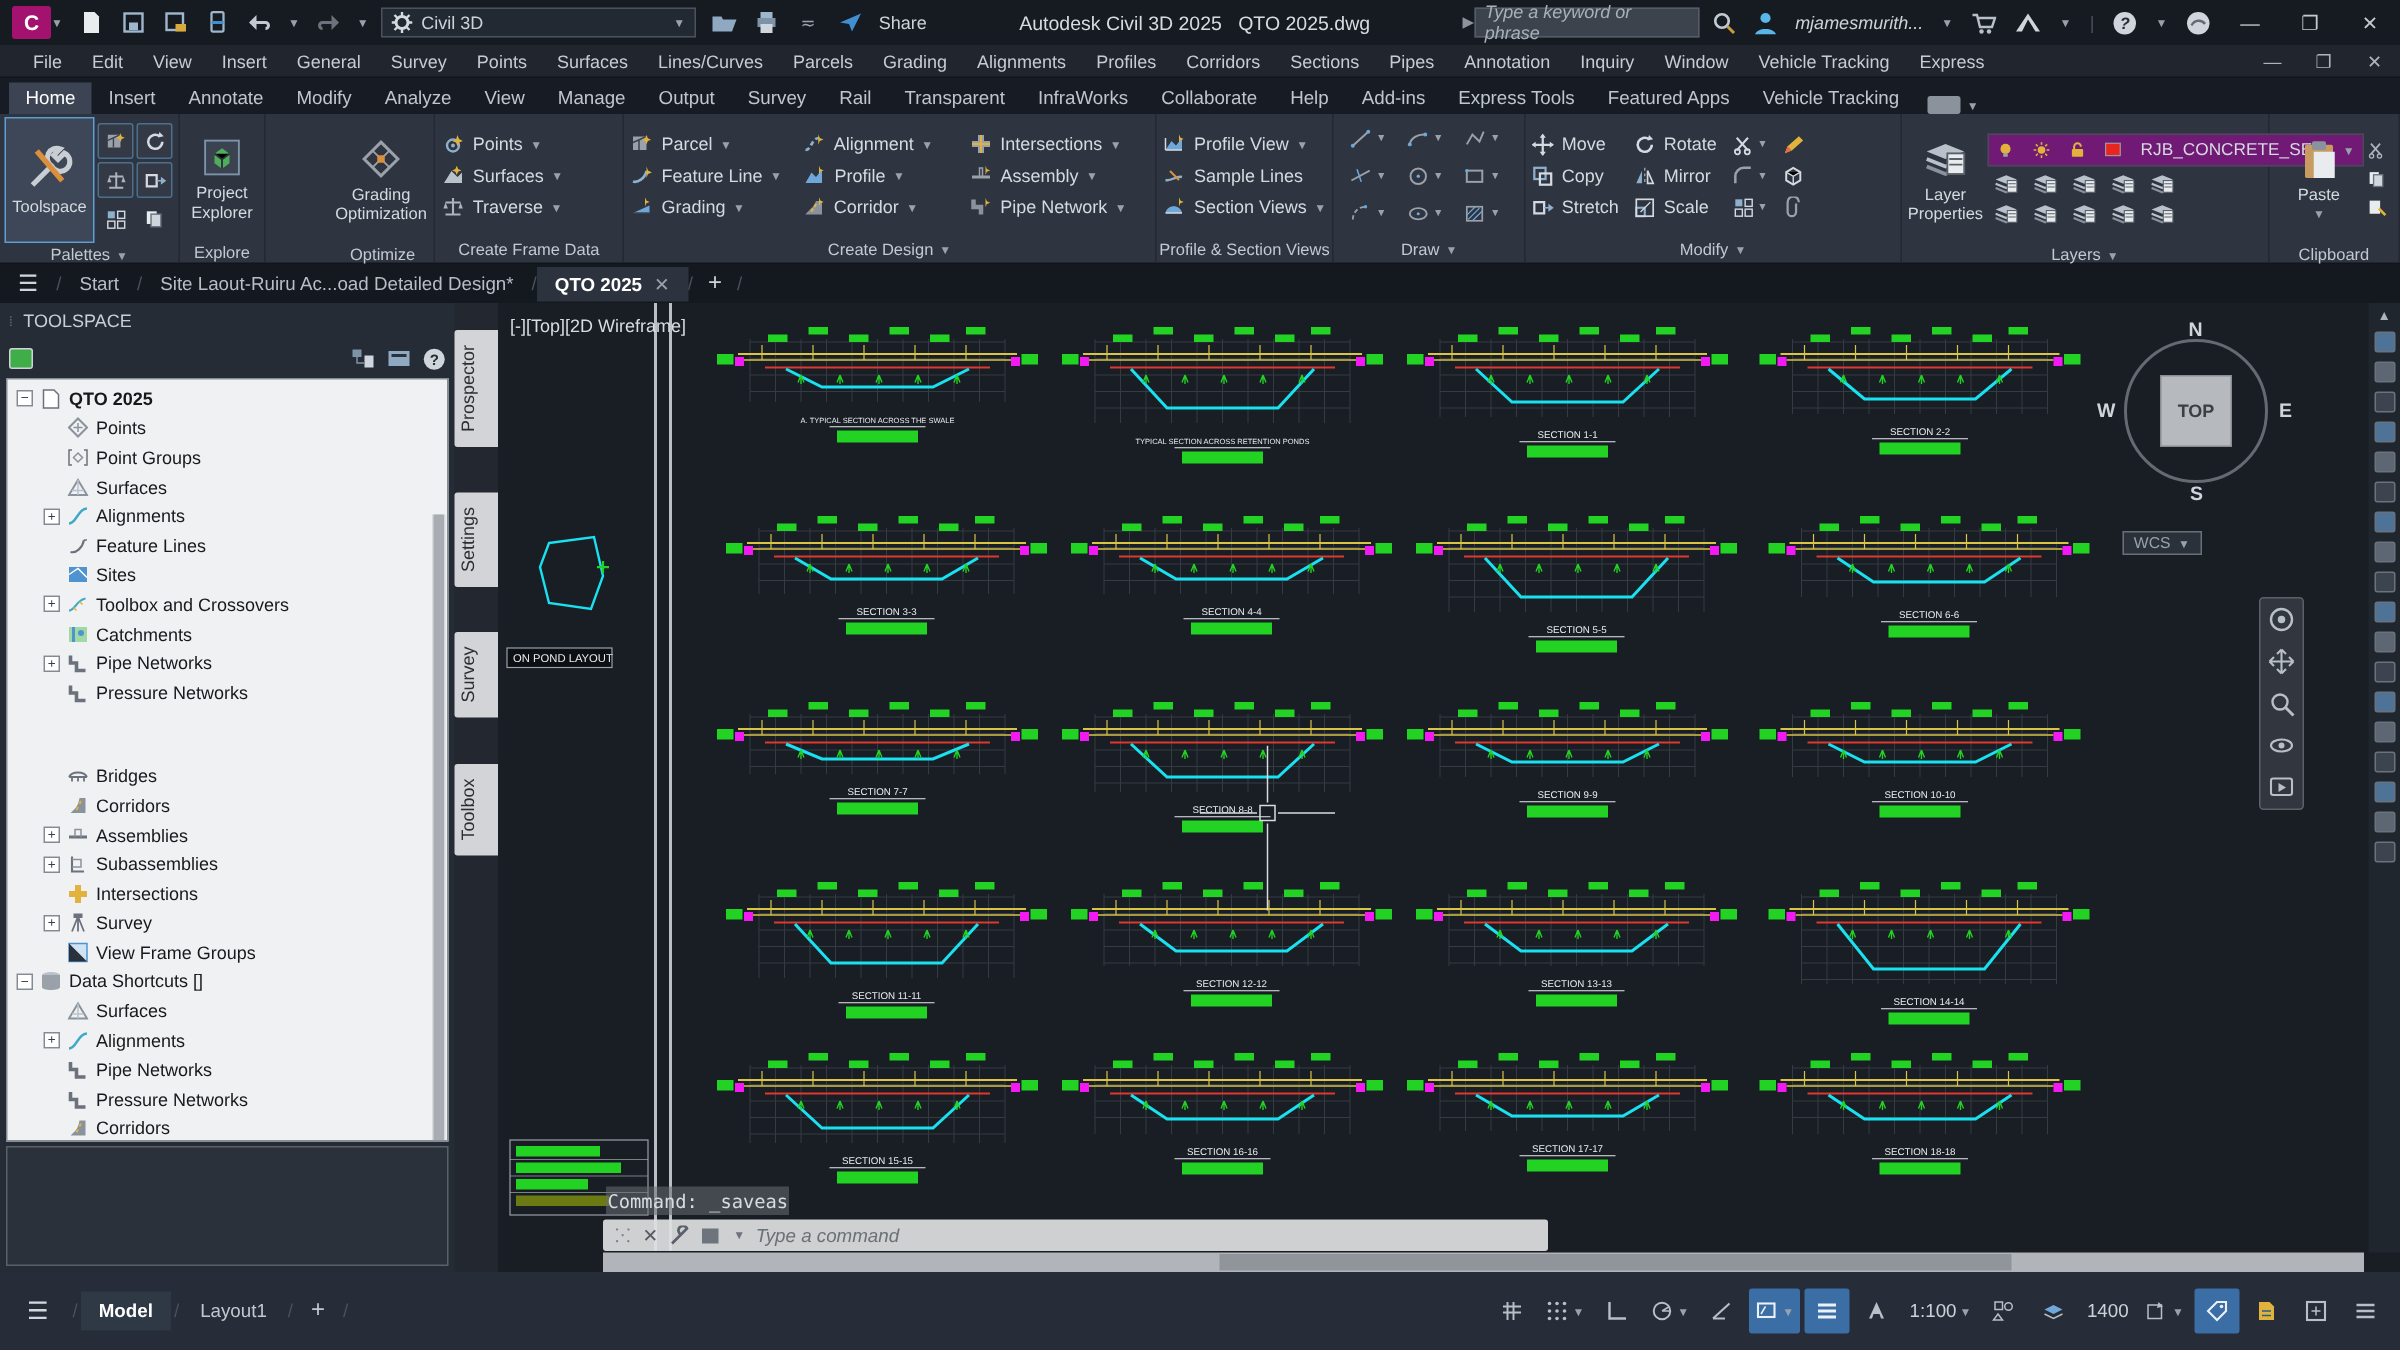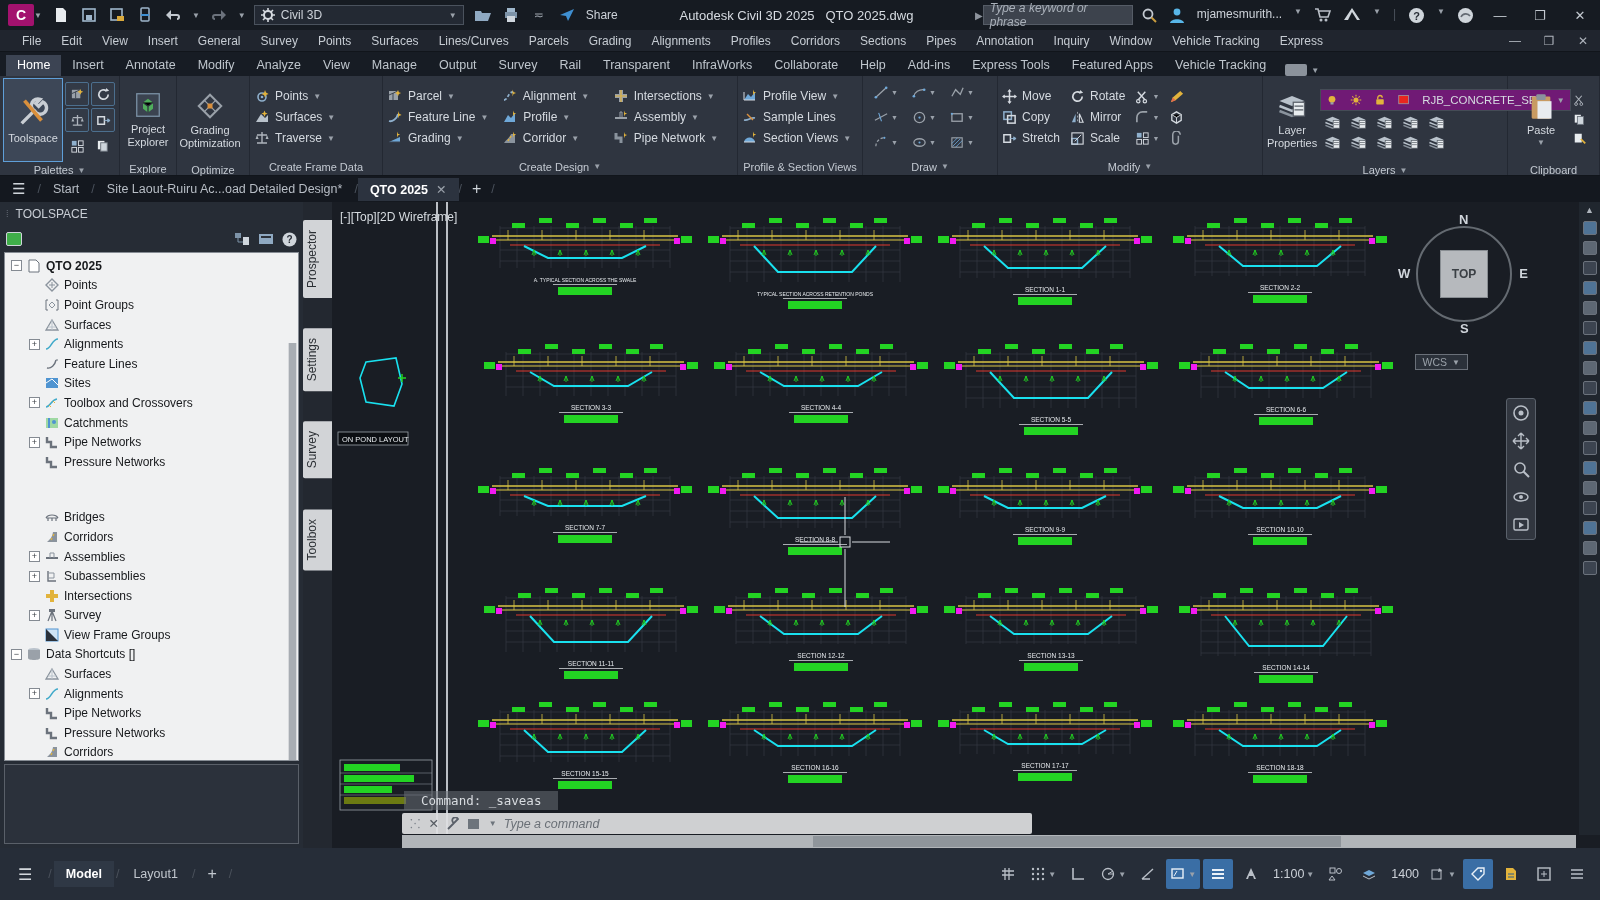--- a/index.html
+++ b/index.html
@@ -13,21 +13,21 @@
     display:flex; align-items:center; justify-content:center; margin-left:8px; border-radius:2px; }
   .qat { display:flex; align-items:center; gap:10px; margin-left:10px; }
   .qat .ic { width:18px; height:18px; display:flex; align-items:center; justify-content:center; }
   .caret { font-size:8px; color:#9aa1aa; }
   .wsbox { display:flex; align-items:center; gap:6px; border:1px solid #4a525d; background:#232933;
     height:20px; padding:0 6px; width:210px; margin-left:8px; }
   .wsbox .lbl { flex:1; }
   .titlecenter { flex:1; text-align:center; font-size:13px; color:#d6dbe1; white-space:nowrap; }
   .searchbox { width:150px; height:20px; background:#3d434d; border:1px solid #555c66; color:#a9b0b9;
     font-style:italic; font-size:12px; display:flex; align-items:center; padding:0 6px; }
-  .tb-right { display:flex; align-items:flex-start; gap:12px; margin:0 6px 0 8px; }
+  .tb-right { display:flex; align-items:center; gap:12px; margin:0 6px 0 8px;font-style:italic; }
   .winbtns { display:flex; }
   .winbtn { width:40px; height:30px; display:flex; align-items:center; justify-content:center; color:#c3c9d0; font-size:13px; }
 
   
   .menubar { height:22px; background:#20252e; display:flex; align-items:center; font-size:12px; color:#c6ccd3;
     padding-left:12px; border-bottom:1px solid #11151b; }
   .menubar .mi { padding:0 10px; height:100%; display:flex; align-items:center; }
   .menubar .spacer { flex:1; }
   .menubar .wb { width:34px; text-align:center; color:#aeb4bc; }
 
@@ -97,21 +97,21 @@
   .ts-scroll .thumb { position:absolute; top:0; left:1px; width:7px; height:430px; background:#a8adb3; }
   .ts-preview { height:80px; margin:3px 4px 4px; background:#2b313b; border:1px solid #5a6069; }
   .ts-tabs { width:29px; background:#232830; display:flex; flex-direction:column; padding-top:18px; gap:30px; }
   .vtab { writing-mode:vertical-rl; transform:rotate(180deg); background:#d2d4d7; color:#2b2f34; font-size:12px;
     padding:10px 2px; border-radius:0 2px 2px 0; text-align:center; }
 
   
   .canvas { flex:1; position:relative; background:#191d24; overflow:hidden; }
   .vplabel { position:absolute; left:8px; top:8px; color:#d7dce1; font-size:12px; z-index:5; }
   .cmdhist { position:absolute; left:72px; bottom:38px; background:rgba(104,110,117,0.55); color:#d8dce0;
-    font-family:"DejaVu Sans Mono", monospace; font-size:12.5px; padding:2px 17px; z-index:8; }
+    font-family:"DejaVu Sans Mono", monospace; font-size:12.5px; padding:2px 1px; z-index:8; }
   .cmdbar { position:absolute; left:70px; bottom:14px; width:630px; height:21px; background:rgba(222,224,226,0.92);
     border-radius:2px; display:flex; align-items:center; gap:7px; padding:0 8px; z-index:8;
     color:#555b62; font-size:12.5px; }
   .cmdbar .ph { font-style:italic; color:#6a7077; }
   .hscroll { position:absolute; left:70px; right:24px; bottom:0; height:13px; background:rgba(205,208,211,0.85); z-index:7; }
   .hscroll .thumb { position:absolute; left:35%; top:1px; height:11px; width:45%; background:#8f959b; }
   .viewcube { position:absolute; right:78px; top:14px; width:116px; height:116px; z-index:6; }
   .vc-ring { position:absolute; inset:10px; border:2px solid #7e848b; border-radius:50%; opacity:.75; }
   .vc-letter { position:absolute; color:#cfd4da; font-size:13px; font-weight:bold; }
   .vc-top { position:absolute; left:34px; top:34px; width:48px; height:48px; background:#b6b9bd; color:#3b4045;
@@ -394,21 +394,21 @@
               <path d="M8 10l4-3 4 3v5l-4 3-4-3z" fill="#4fae5c"></path>
               <path d="M8 10l4 3 4-3M12 13v5" stroke="#2b313a"></path>
             </svg>
             <span>Project Explorer</span>
           </div>
         </div>
     <div class="panel-label">
           <span>Explore</span>
         </div>
       </div>
-      <div class="panel" style="width: 73px;">
+      <div class="panel" style="width: 73px; margin-left: 44px;">
         <div class="panel-body">
   <div class="bigbtn">
             <svg width="30" height="30" viewBox="0 0 24 24">
               <path d="M12 3 21 12 12 21 3 12z" fill="none" stroke="#9aa1a9" stroke-width="1.6"></path>
               <path d="M7.5 7.5l9 9M16.5 7.5l-9 9" stroke="#9aa1a9"></path>
               <path d="M10 10h4v4h-4z" fill="#d98f3c"></path>
             </svg>
             <span>Grading Optimization</span>
           </div>
         </div>

